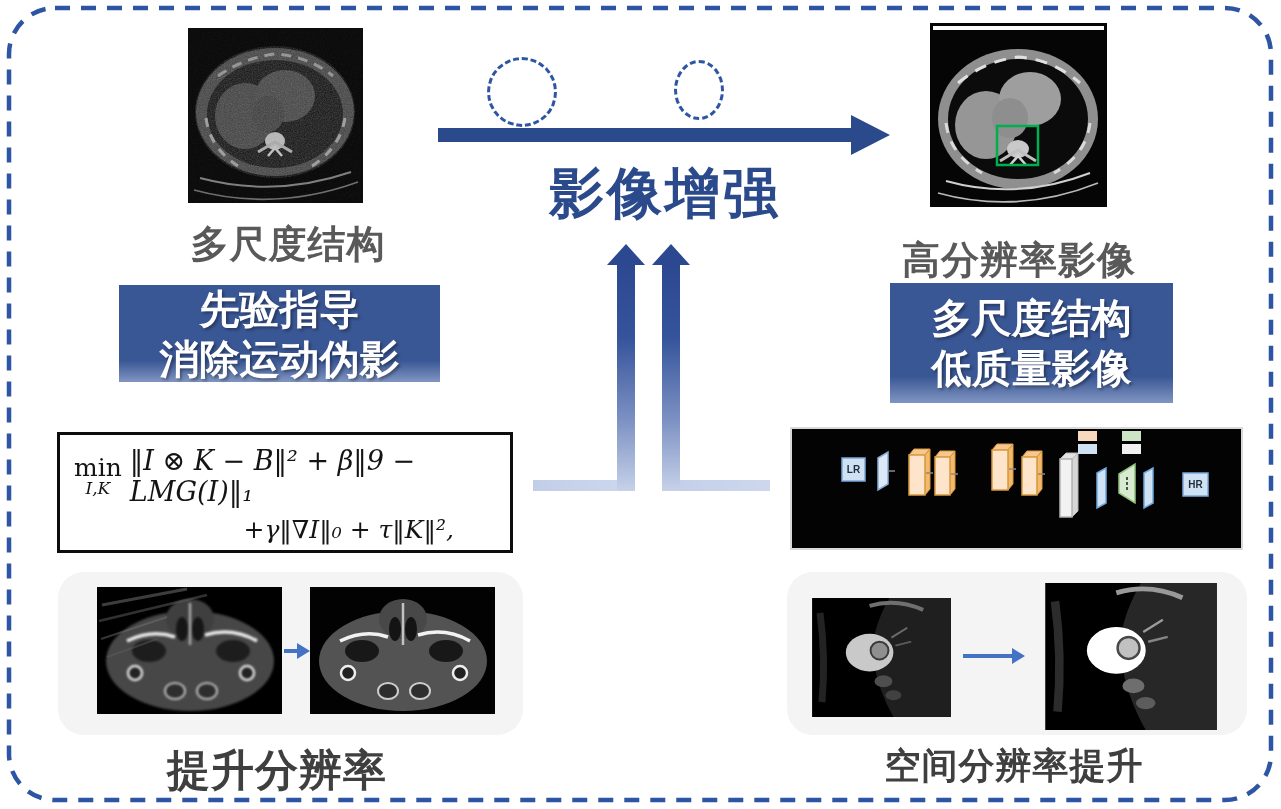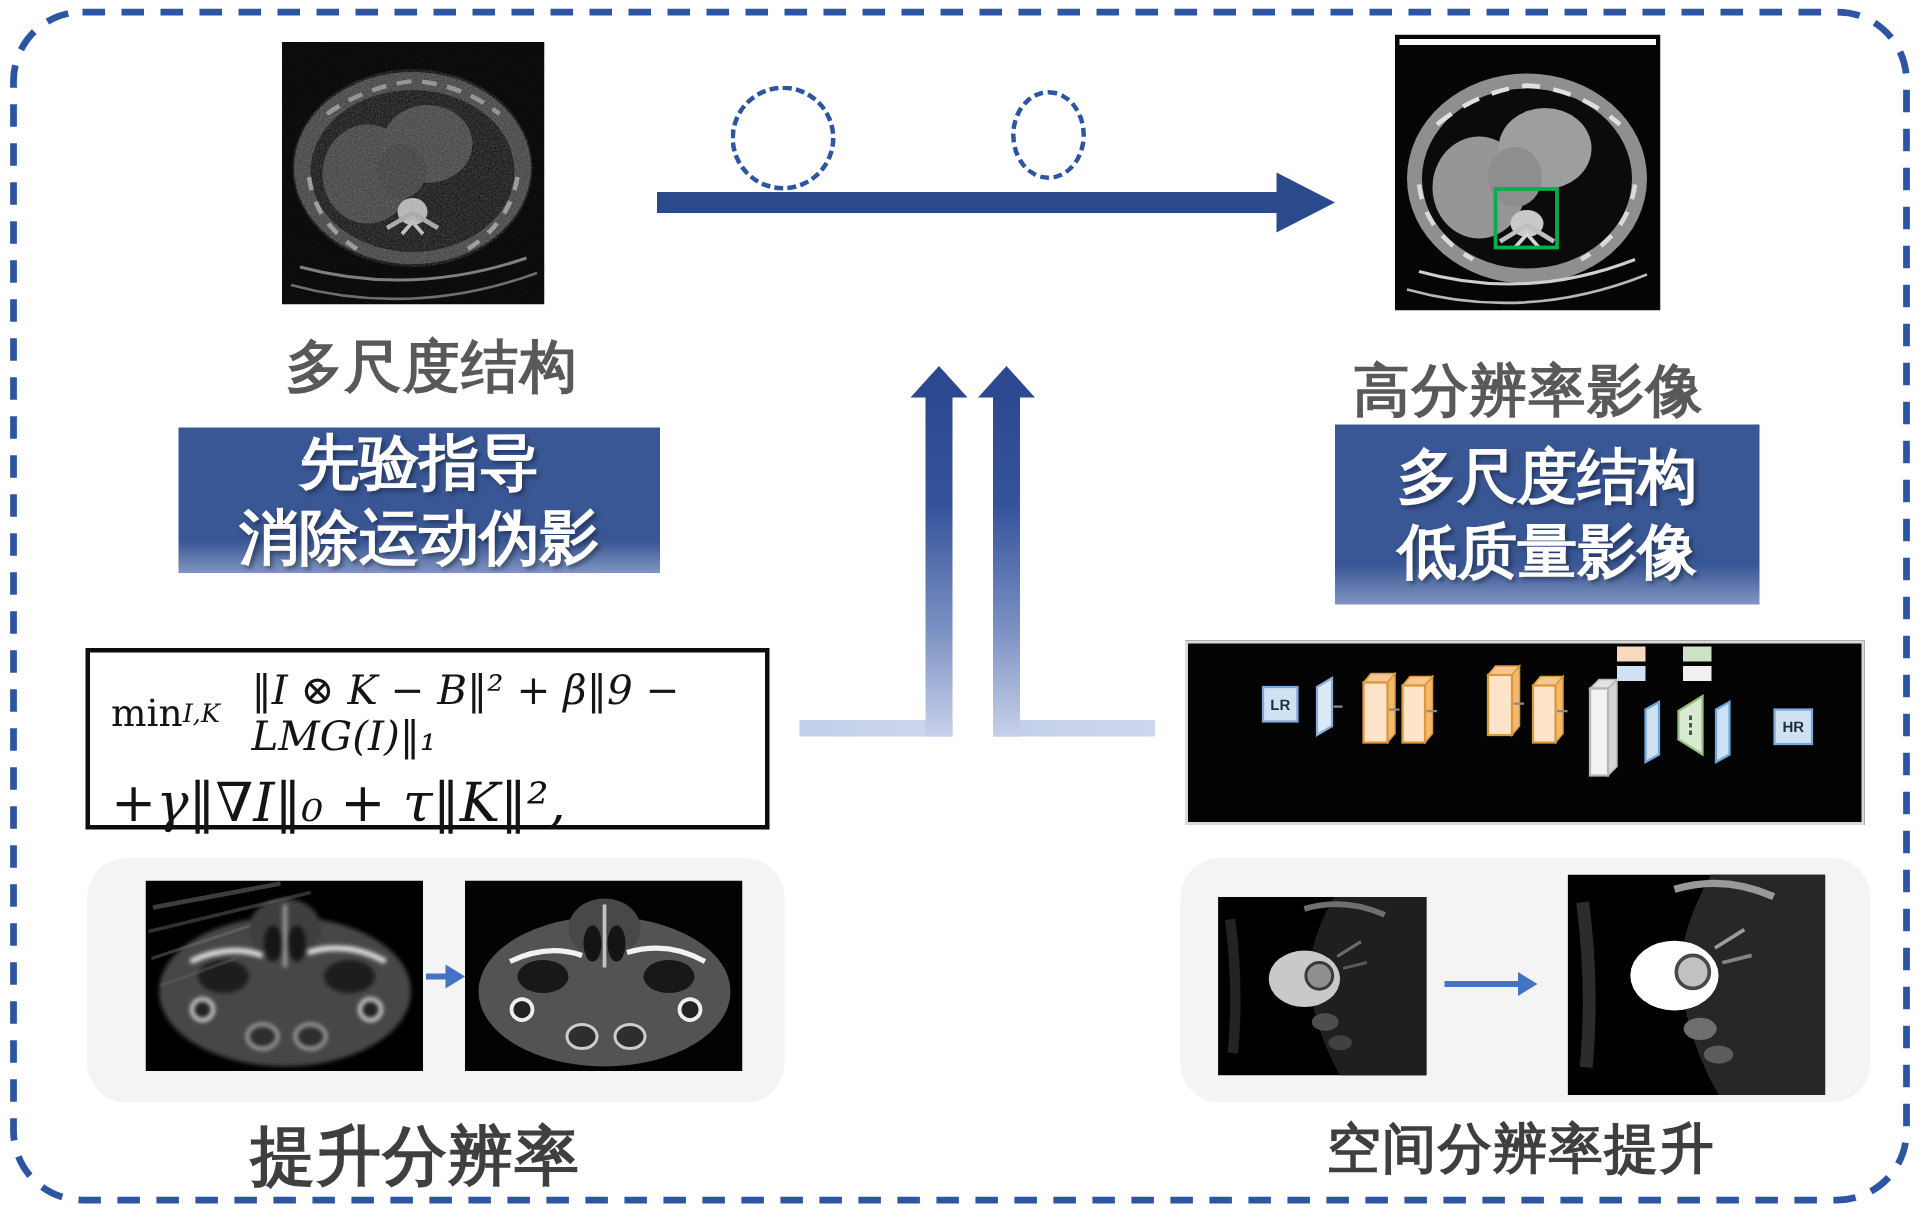--- a/index.html
+++ b/index.html
@@ -34,25 +34,25 @@
   
   .up-shaft{background:linear-gradient(180deg,#2c4890 0%,#35539b 32%,#7b90c2 68%,#c7d2e9 100%);}
   .up-head{width:0;height:0;border-bottom:21px solid #2c4890;
         border-left:19px solid transparent;border-right:19px solid transparent;}
   .elbow-horiz{background:linear-gradient(90deg,#c2cee8,#cdd8ee);}
 
   
   .formula-box{background:#ffffff;border:3px solid #0d0d0d;box-sizing:border-box;
         font-family:"DejaVu Serif",serif;color:#141414;padding:10px 8px 6px 14px;}
   .frm-line1{display:flex;align-items:center;font-size:27px;font-style:italic;}
-  .minstack{display:inline-flex;flex-direction:row;align-items:center;font-style:normal;
-        line-height:0.95;margin-right:21px;text-align:center;}
+  .minstack{display:inline-flex;flex-direction:column;align-items:center;font-style:normal;
+        line-height:0.95;margin-right:8px;text-align:center;}
   .minstack .op{font-size:25px;}
   .minstack .sub{font-size:17px;font-style:italic;}
-  .frm-line2{font-size:36px;font-style:italic;text-align:left;padding-right:48px;margin-top:8px;}
+  .frm-line2{font-size:25px;font-style:italic;text-align:right;padding-right:48px;margin-top:8px;}
 
   
   .network-panel{background:#030303;border:2px solid #d9d9d9;box-sizing:border-box;}
   .legend-swatch{position:absolute;width:19px;height:10px;}
 
   
   .result-panel{background:#f4f4f4;border-radius:26px;}
   .small-arrow-shaft{background:#4472c4;}
   .small-arrow-head{width:0;height:0;border-left:13px solid #4472c4;
         border-top:8px solid transparent;border-bottom:8px solid transparent;}
@@ -100,20 +100,21 @@
 
   <div class="abs hbox" style="left:119px;top:285px;width:321px;height:97px;">
     <div>先验指导</div>
     <div>消除运动伪影</div>
   </div>
 
   <div class="abs arrow-shaft" style="left:438px;top:128px;width:414px;height:14px;"></div>
   <div class="abs arrow-head-right" style="left:851px;top:115px;"></div>
   <div class="abs dashed-circle" style="left:487px;top:57px;width:64px;height:64px;"></div>
   <div class="abs dashed-circle" style="left:674px;top:60px;width:44px;height:54px;"></div>
+  <div class="abs enhance-title" style="left:525px;top:157px;width:280px;">影像增强</div>
 
   <svg class="abs medimg" style="left:930px;top:23px;" width="177" height="184" viewBox="0 0 177 184">
     <rect width="177" height="184" fill="#050505"></rect>
     <rect x="3" y="3" width="171" height="4" fill="#fafafa"></rect>
     <ellipse cx="88" cy="96" rx="80" ry="70" fill="#8f8f8f"></ellipse>
     <ellipse cx="88" cy="96" rx="70" ry="60" fill="#0b0b0b"></ellipse>
     <ellipse cx="56" cy="102" rx="31" ry="34" fill="#969696"></ellipse>
     <ellipse cx="100" cy="76" rx="31" ry="27" fill="#9e9e9e"></ellipse>
     <ellipse cx="80" cy="95" rx="18" ry="20" fill="#8e8e8e"></ellipse>
     <path d="M28,60 Q55,38 88,34 Q122,36 150,60" stroke="#e0e0e0" stroke-width="3" fill="none" stroke-dasharray="12 9"></path>

